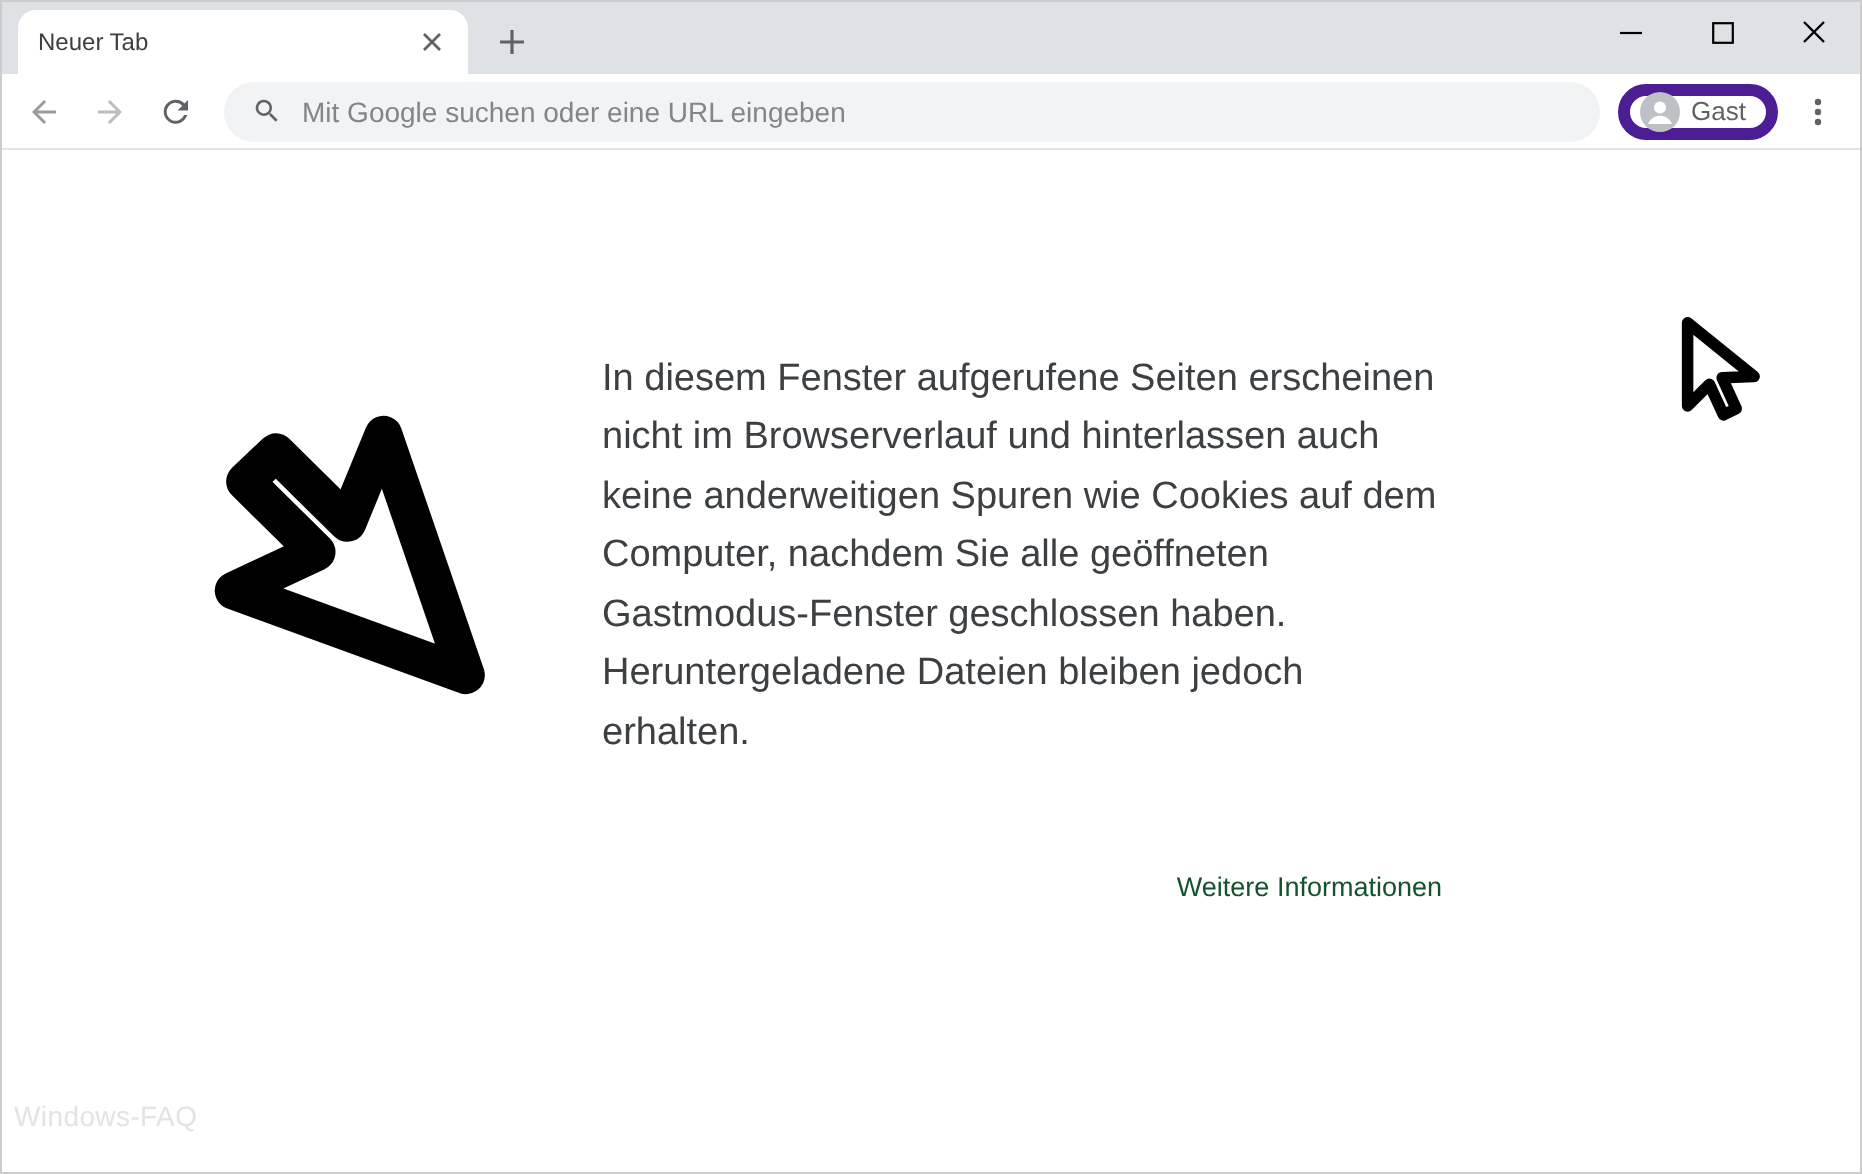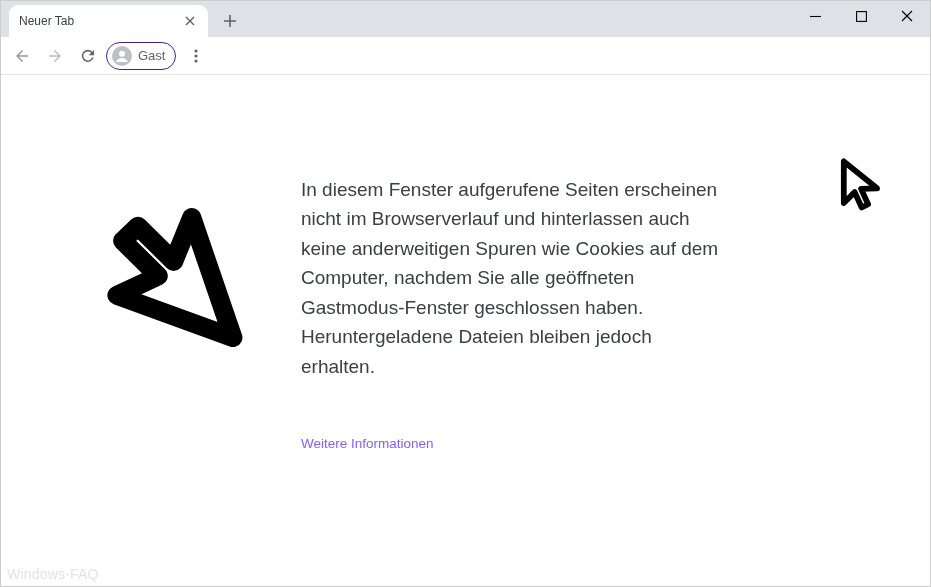--- a/index.html
+++ b/index.html
@@ -17,21 +17,21 @@
       height: 36px;
       background: #dee1e6;
       display: flex;
       align-items: flex-end;
       padding-left: 8px;
       position: relative;
     }
     .tab {
       background: #fff;
       height: 32px;
-      width: 199px;
+      width: 225px;
       border-top-left-radius: 9px;
       border-top-right-radius: 9px;
       display: flex;
       align-items: center;
       padding: 0 10px;
       font-size: 12px;
       color: #3c4043;
       position: relative;
     }
     .tab-title { flex: 1; white-space: nowrap; overflow: hidden; text-overflow: ellipsis; }
@@ -80,21 +80,21 @@
       display: flex;
       align-items: center;
       padding: 0 14px;
       margin: 0 6px;
       gap: 10px;
     }
     .search-icon { color: #5f6368; display:flex; align-items:center; }
     .omnibox-text { color: #80868b; font-size: 14px; }
     .profile-chip {
       height: 28px;
-      border: 1px solid #4c1d95;
+      border: 6px solid #4c1d95;
       border-radius: 14px;
       display: flex; align-items: center;
       padding: 0 10px 0 5px;
       gap: 6px;
       color: #5f6368;
       font-size: 13px;
     }
     .avatar-icon {
       width: 20px; height: 20px; border-radius: 50%;
       background: #bdc1c6;
@@ -120,40 +120,40 @@
       color: #202124;
       font-weight: 400;
       margin-bottom: 22px;
     }
     .body-text {
       font-size: 19px;
       color: #3c4043;
       line-height: 1.55;
     }
     .learn-more {
-      text-align: left;
+      text-align: right;
       width: 420px;
       margin-left: 300px;
       margin-top: 55px;
       font-size: 13.5px;
-      color: #8b5cf6;
+      color: #14532d;
     }
     
     .big-cursor-left {
       position: absolute;
       left: 85px; top: 88px;
       transform: rotate(110deg) scaleX(-1);
     }
     .big-cursor-right {
       position: absolute;
       right: 35px; top: 80px;
     }
     .watermark {
       position: absolute;
-      left: 6px; bottom: 4px;
+      left: 6px; bottom: 20px;
       color: #e3e3e3;
       font-size: 14px;
       letter-spacing: 0.2px;
     }
     svg { display: block; }
   </style>
 </head>
 <body>
 
 <div class="tabstrip">
@@ -198,20 +198,28 @@
   <div class="nav-btn disabled">
     <svg width="18" height="18" viewBox="0 0 24 24">
         <path d="M4 13h12.2l-5.6 5.6L12 20l8-8-8-8-1.4 1.4L16.2 11H4z" fill="#bdbdbd"></path>
       </svg>
   </div>
   <div class="nav-btn">
     <svg width="18" height="18" viewBox="0 0 24 24">
         <path d="M17.65 6.35A8 8 0 1 0 19.5 14h-2.1a6 6 0 1 1-1.2-6.2L13 11h7V4l-2.35 2.35z" fill="#5f6368"></path>
       </svg>
   </div>
+  <div class="omnibox">
+    <span class="search-icon">
+      <svg width="15" height="15" viewBox="0 0 24 24">
+          <path d="M15.5 14h-.8l-.3-.3a6.5 6.5 0 1 0-.7.7l.3.3v.8l5 5 1.5-1.5-5-5zM9.5 14a4.5 4.5 0 1 1 0-9 4.5 4.5 0 0 1 0 9z" fill="#5f6368"></path>
+        </svg>
+    </span>
+    <span class="omnibox-text">Mit Google suchen oder eine URL eingeben</span>
+  </div>
   <div class="profile-chip">
     <span class="avatar-icon">
       <svg width="18" height="18" viewBox="0 0 24 24">
           <circle cx="12" cy="12" r="11" fill="#bdc1c6"></circle>
           <circle cx="12" cy="9" r="4" fill="#fff"></circle>
           <path d="M4 20c1.5-4 5-5.5 8-5.5s6.5 1.5 8 5.5" fill="#fff"></path>
         </svg>
     </span>
     <span>Gast</span>
   </div>

